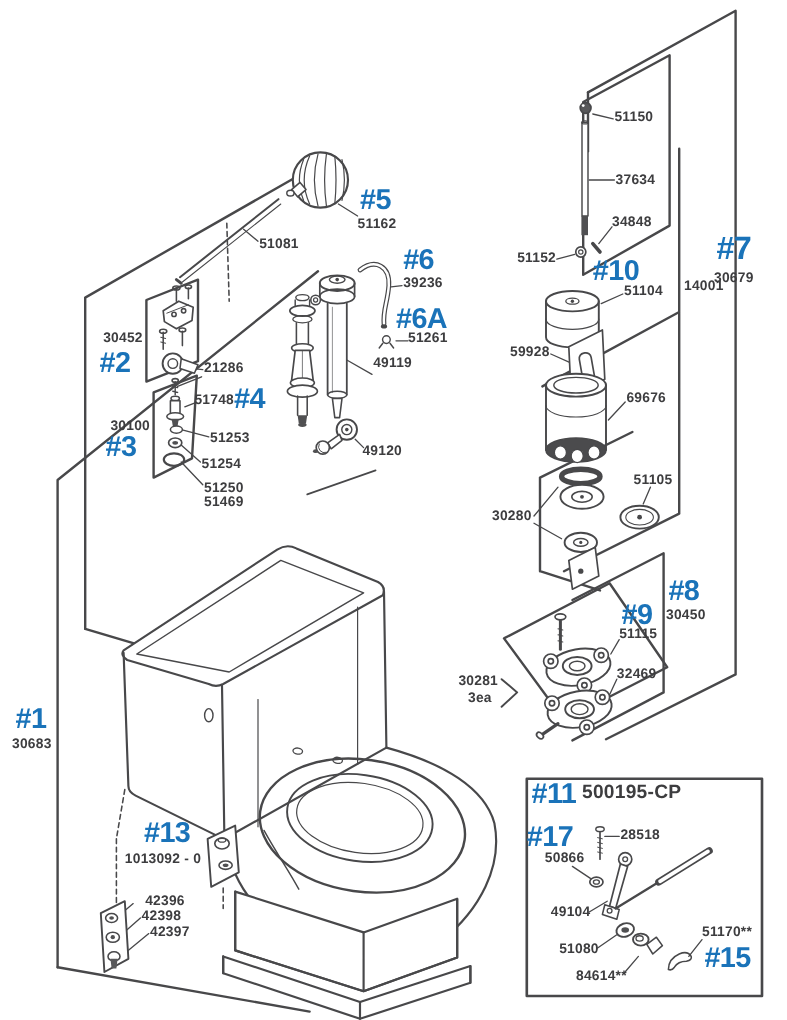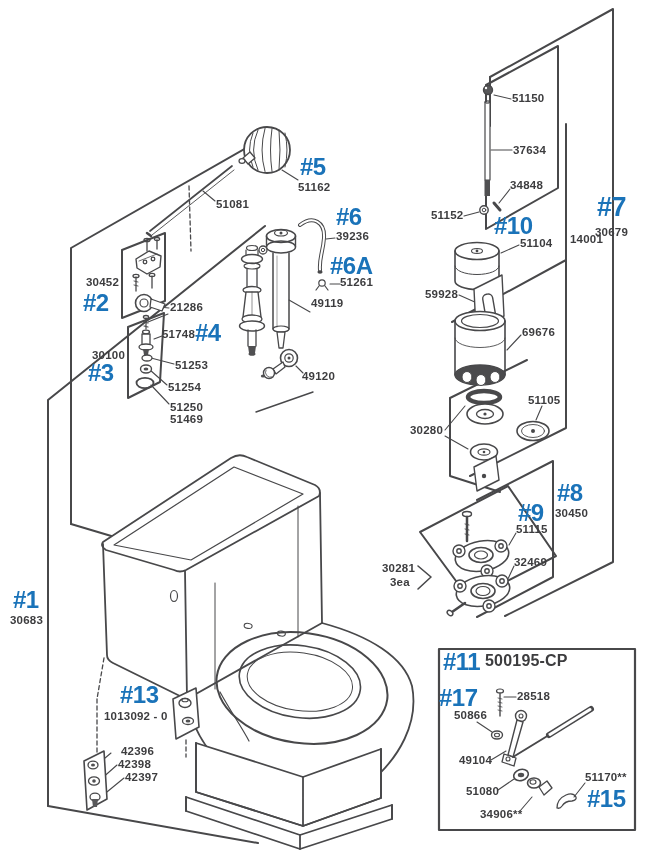--- a/index.html
+++ b/index.html
@@ -348,20 +348,20 @@
   <span class="pn" style="left:555px;top:507px">30450</span>
   <span class="pn" style="left:516px;top:523px">51115</span>
   <span class="pn" style="left:514px;top:556px">32469</span>
   <span class="pn" style="left:382px;top:562px">30281</span>
   <span class="pn" style="left:390px;top:576px">3ea</span>
   <span class="pn fs12" style="left:485px;top:653px">500195-CP</span>
   <span class="pn" style="left:454px;top:709px">50866</span>
   <span class="pn" style="left:517px;top:690px">28518</span>
   <span class="pn" style="left:459px;top:754px">49104</span>
   <span class="pn" style="left:466px;top:785px">51080</span>
-  <span class="pn" style="left:480px;top:808px">34906**</span>
+  <span class="pn" style="left:480px;top:808px">84614**</span>
   <span class="pn" style="left:585px;top:771px">51170**</span>
   <span class="pn" style="left:121px;top:745px">42396</span>
   <span class="pn" style="left:118px;top:758px">42398</span>
   <span class="pn" style="left:125px;top:771px">42397</span>
   <span class="pn" style="left:104px;top:710px">1013092 - 0</span>
 
 </div>
 
 </body></html>

